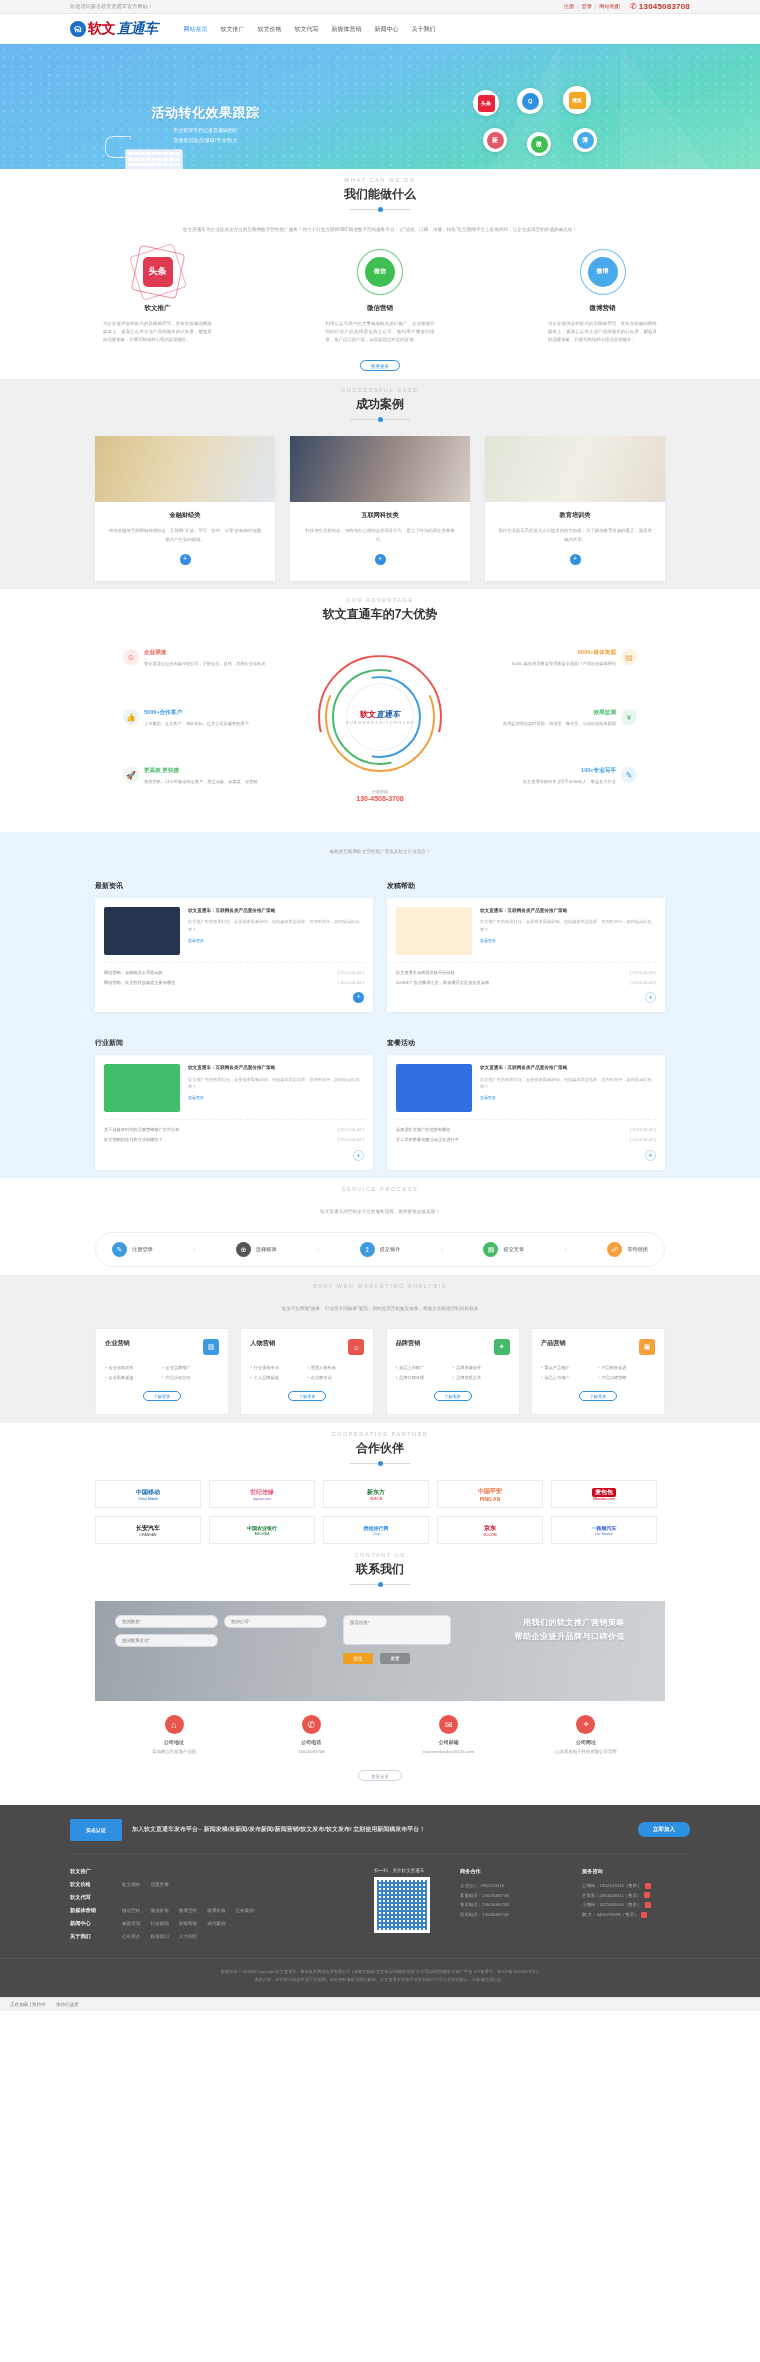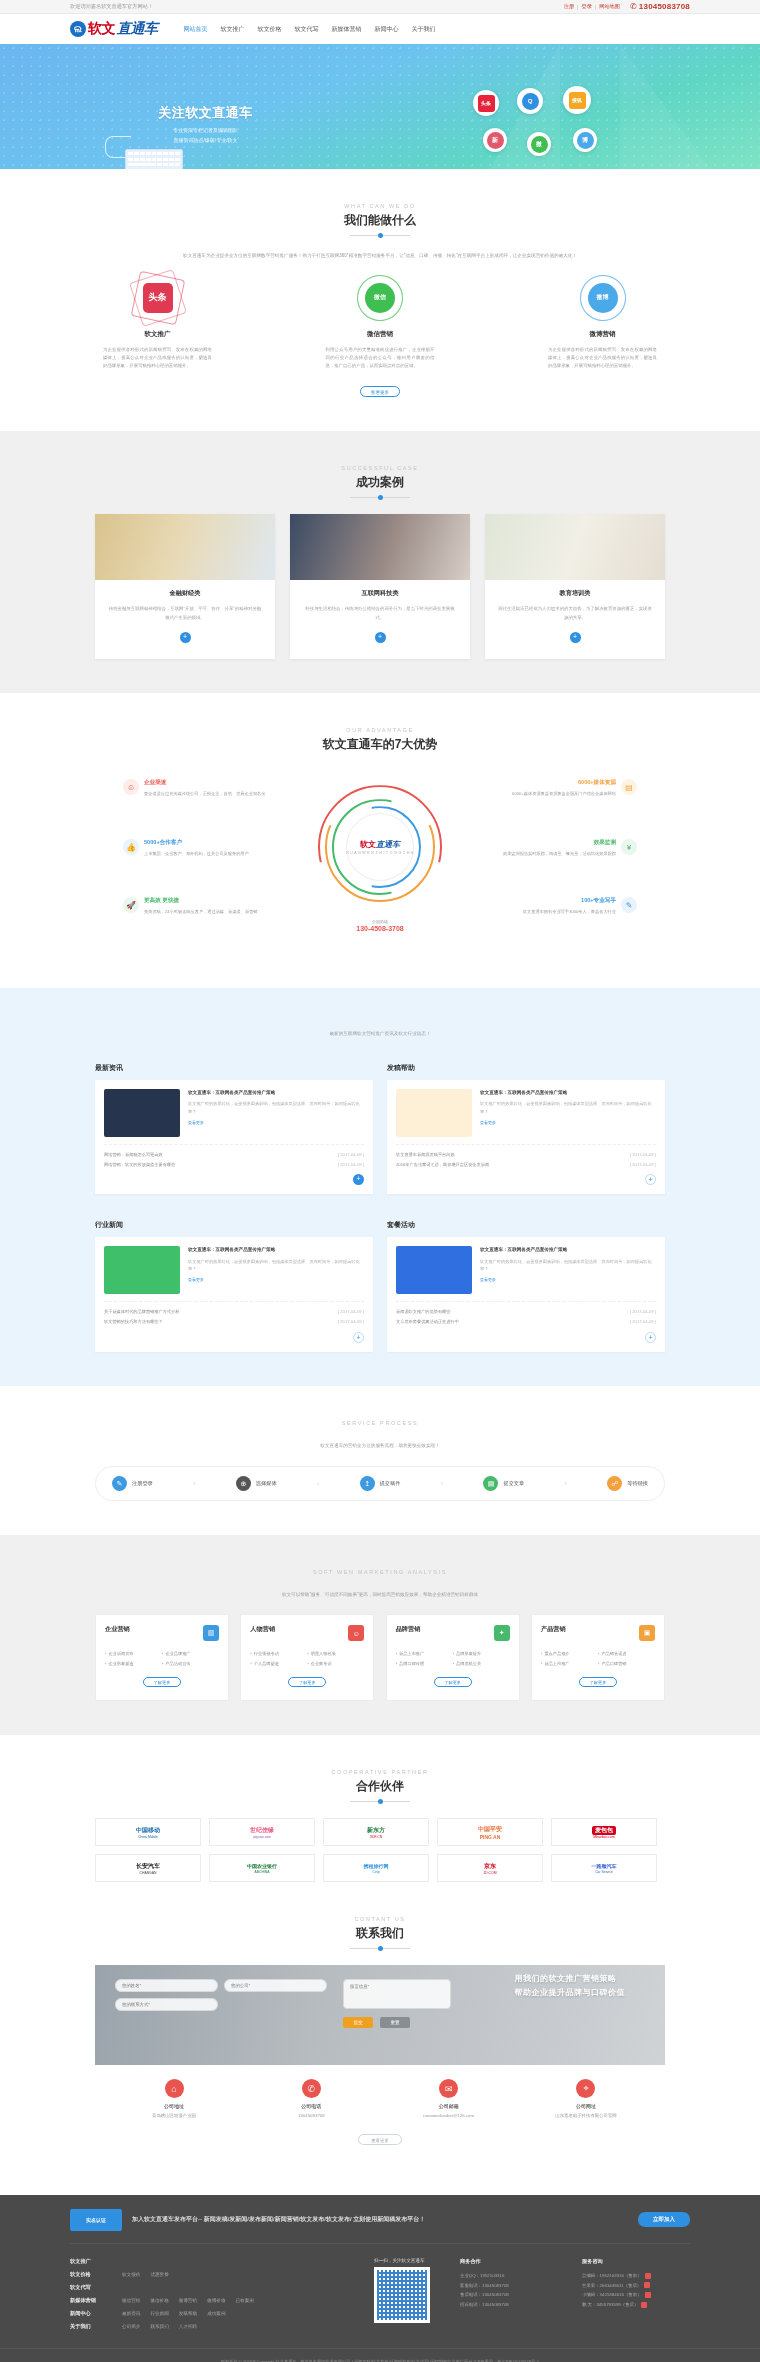--- a/index.html
+++ b/index.html
@@ -72,21 +72,21 @@
   .ic { width:17px;height:17px;border-radius:50%;display:flex;align-items:center;
         justify-content:center;font-size:6px;color:#fff; }
   .ic.red{background:#e8243c;border-radius:3px;font-size:5px;}
   .ic.blue{background:#2f8fe0;}
   .ic.org{background:#f5a623;border-radius:3px;font-size:5px;}
   .ic.rose{background:#e05a6b;}
   .ic.green{background:#3fbf52;}
   .ic.lblue{background:#4aa9e8;}
 
   
-  .sec { padding:34px 0; }
+  .sec { padding:8px 0; }
   .sec-head { text-align:center; margin-bottom:16px; }
   .sec-head .en { font-size:5.5px; color:#c4c4c4; letter-spacing:1.6px; }
   .sec-head .cn { font-size:12px; color:#333; font-weight:bold; margin-top:3px; }
   .sec-head .rule { width:60px; height:1px; background:#d8d8d8; margin:6px auto 0;
                     position:relative; }
   .sec-head .rule::after { content:''; position:absolute; left:50%; top:-2px; margin-left:-2.5px;
                     width:5px;height:5px;border-radius:50%;background:#2f8fe0; }
   .sec-desc { text-align:center; font-size:4.6px; color:#999; line-height:1.9;
               max-width:400px; margin:8px auto 0; }
 
@@ -210,21 +210,21 @@
               background:rgba(255,255,255,.85); font-size:4.4px; padding:0 6px;
               color:#777; font-family:inherit; }
   .cf .full { width:103px; }
   .cmsg { position:absolute; left:248px; top:14px; width:108px; height:30px;
           border:1px solid #d8dadc; border-radius:4px; background:rgba(255,255,255,.85);
           font-size:4.4px; padding:4px 6px; color:#777; }
   .cbtns { position:absolute; left:248px; top:52px; display:flex; gap:7px; }
   .cbtns .b { width:30px;height:11px;line-height:11px;text-align:center;border-radius:2px;
               font-size:4.6px; color:#fff; }
   .cbtns .b.y { background:#f0a020; } .cbtns .b.g { background:#888d91; }
-  .cslogan { position:absolute; right:40px; top:8px; }
+  .cslogan { position:absolute; right:40px; top:16px; text-align:right; }
   .cslogan .l1 { font-size:8px; color:#fff; font-weight:bold; letter-spacing:.5px;
                  text-shadow:0 1px 2px rgba(0,0,0,.2); }
   .cslogan .l2 { font-size:8px; color:#fff; font-weight:bold; letter-spacing:.5px;
                  margin-top:3px; text-shadow:0 1px 2px rgba(0,0,0,.2); }
   .cinfo { display:flex; justify-content:space-between; padding:14px 14px 0; }
   .ci { width:130px; text-align:center; }
   .ci .cic { width:19px;height:19px;border-radius:50%;background:#e8554e;color:#fff;
              font-size:9px; display:flex;align-items:center;justify-content:center;
              margin:0 auto 5px; }
   .ci .t { font-size:5px; color:#666; font-weight:bold; }
@@ -309,21 +309,21 @@
     </nav>
   </div>
 </div>
 
 <div class="hero">
   <div class="dots"></div>
   <div class="tri t-a"></div>
   <div class="tri t-b"></div>
 
   <div class="hero-text">
-    <h1>关注软文直通车</h1>
+    <h1>活动转化效果跟踪</h1>
     <p>专业资深专栏记者及编辑团队</p>
     <p style="margin-top:1px;">直播资讯热点/爆破/专业/软文</p>
   </div>
 
   <div class="cord"></div>
   <div class="kbd">
     <i></i>
       <i></i>
       <i></i>
       <i></i>

